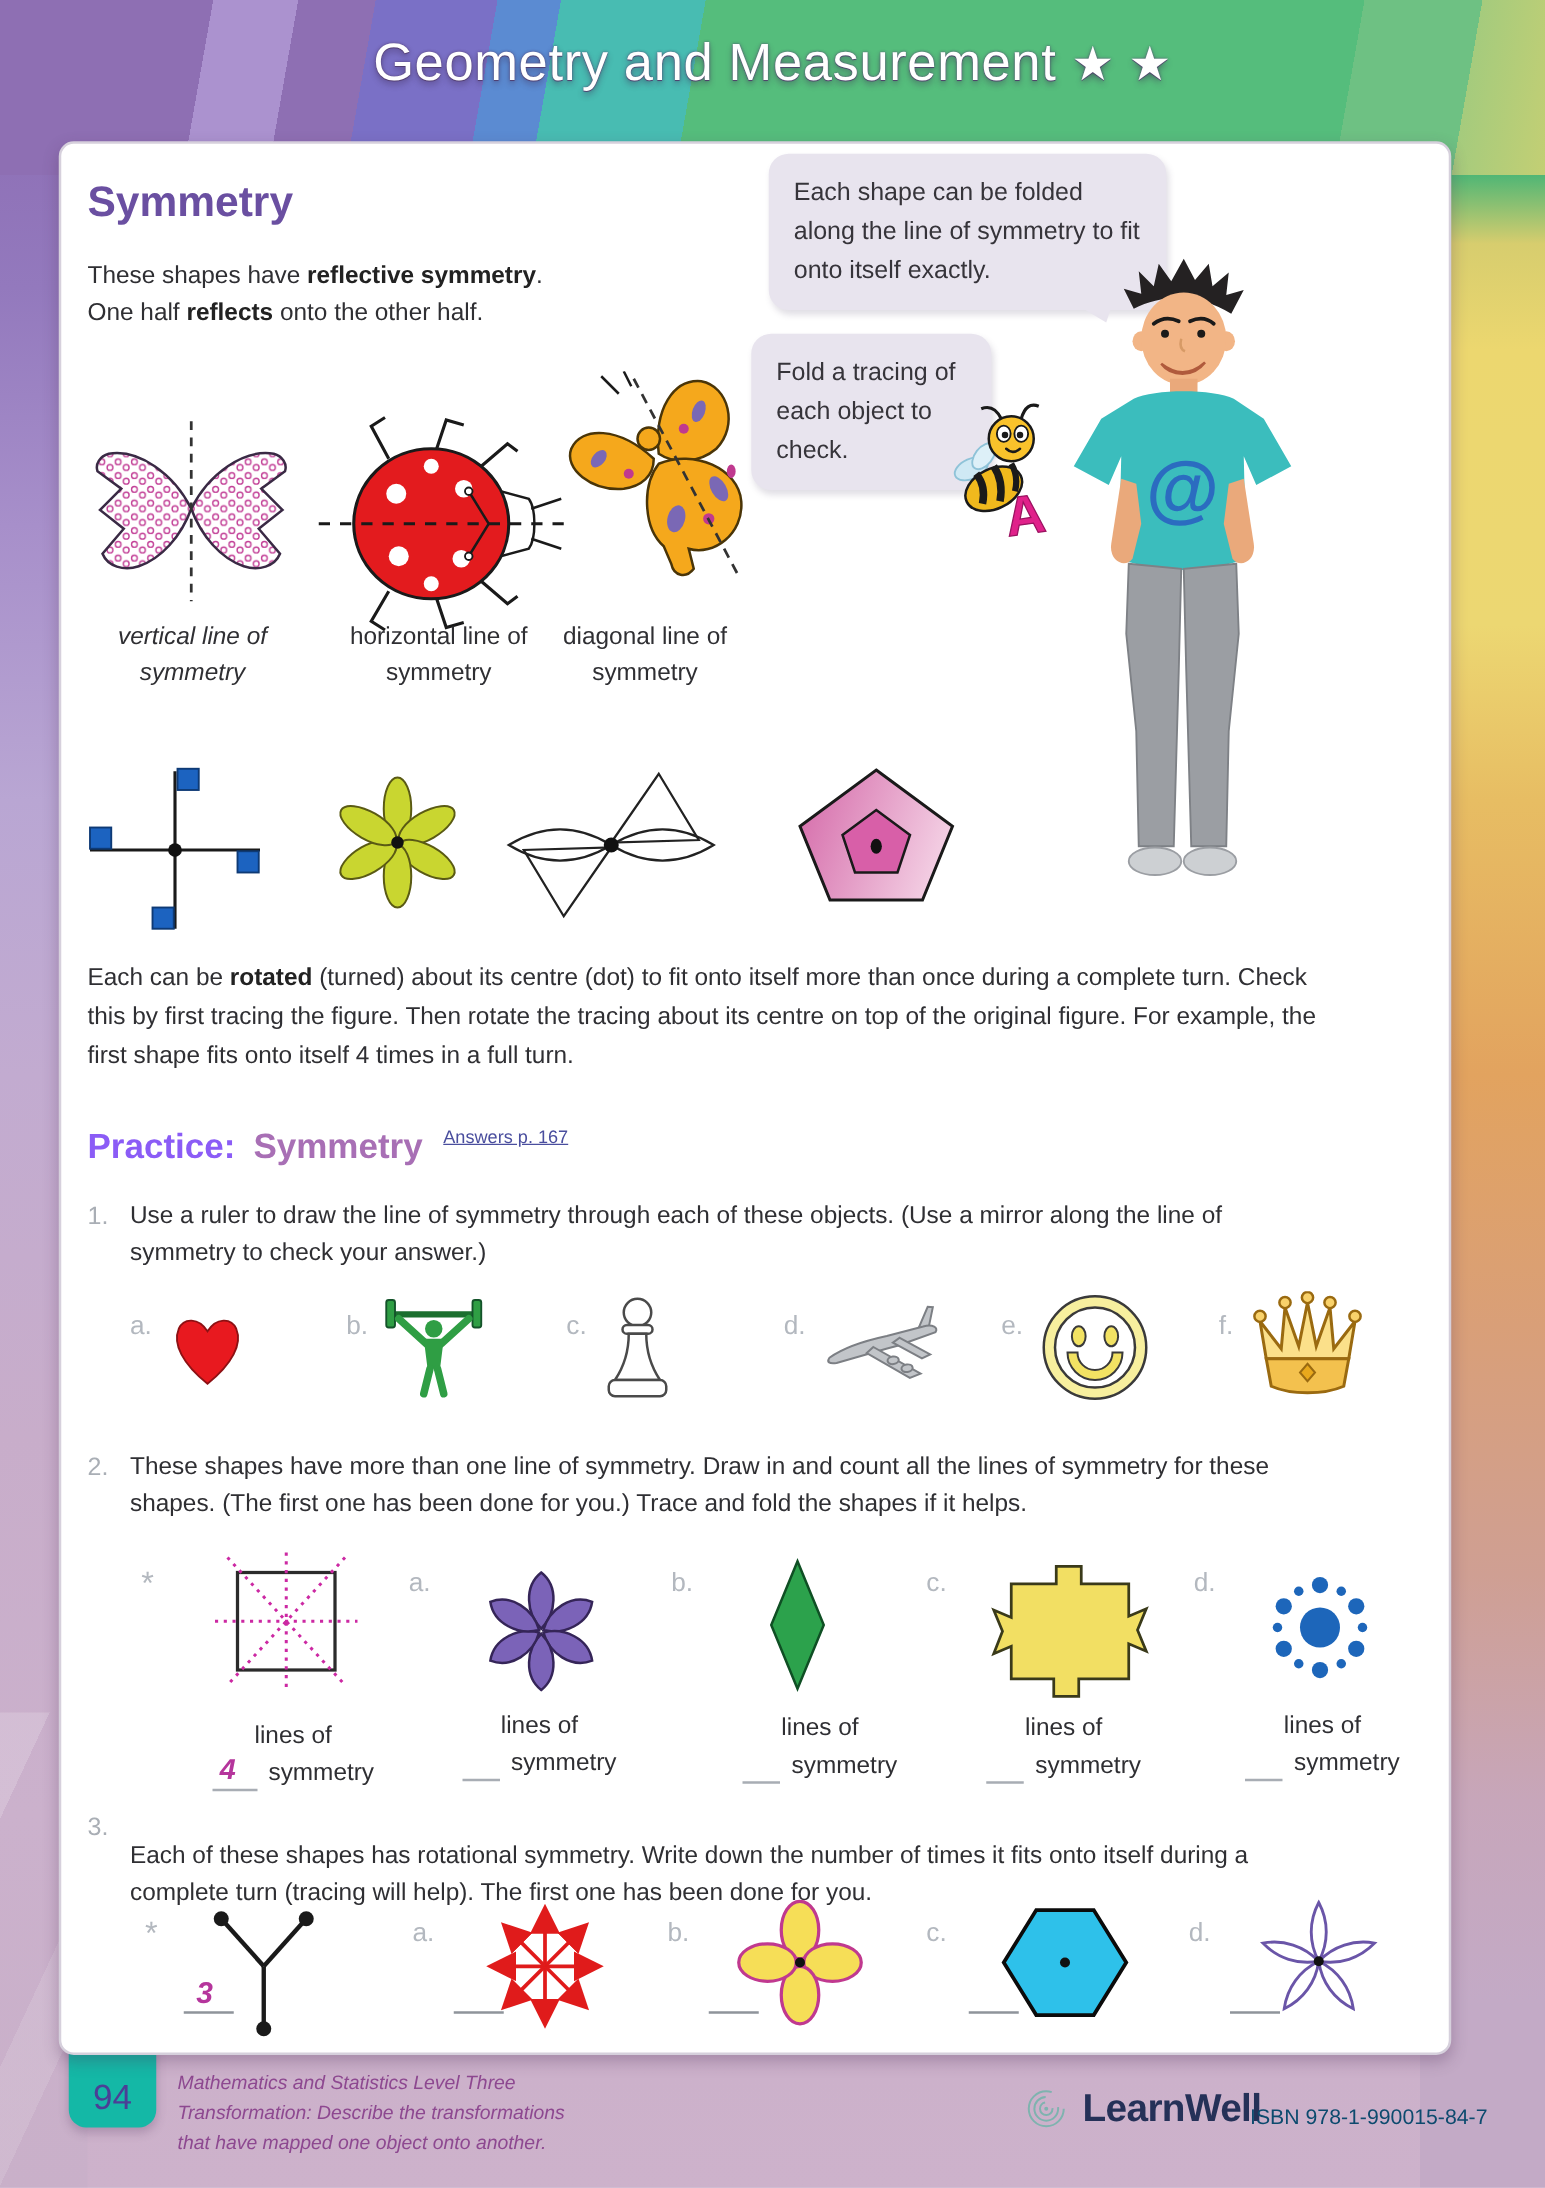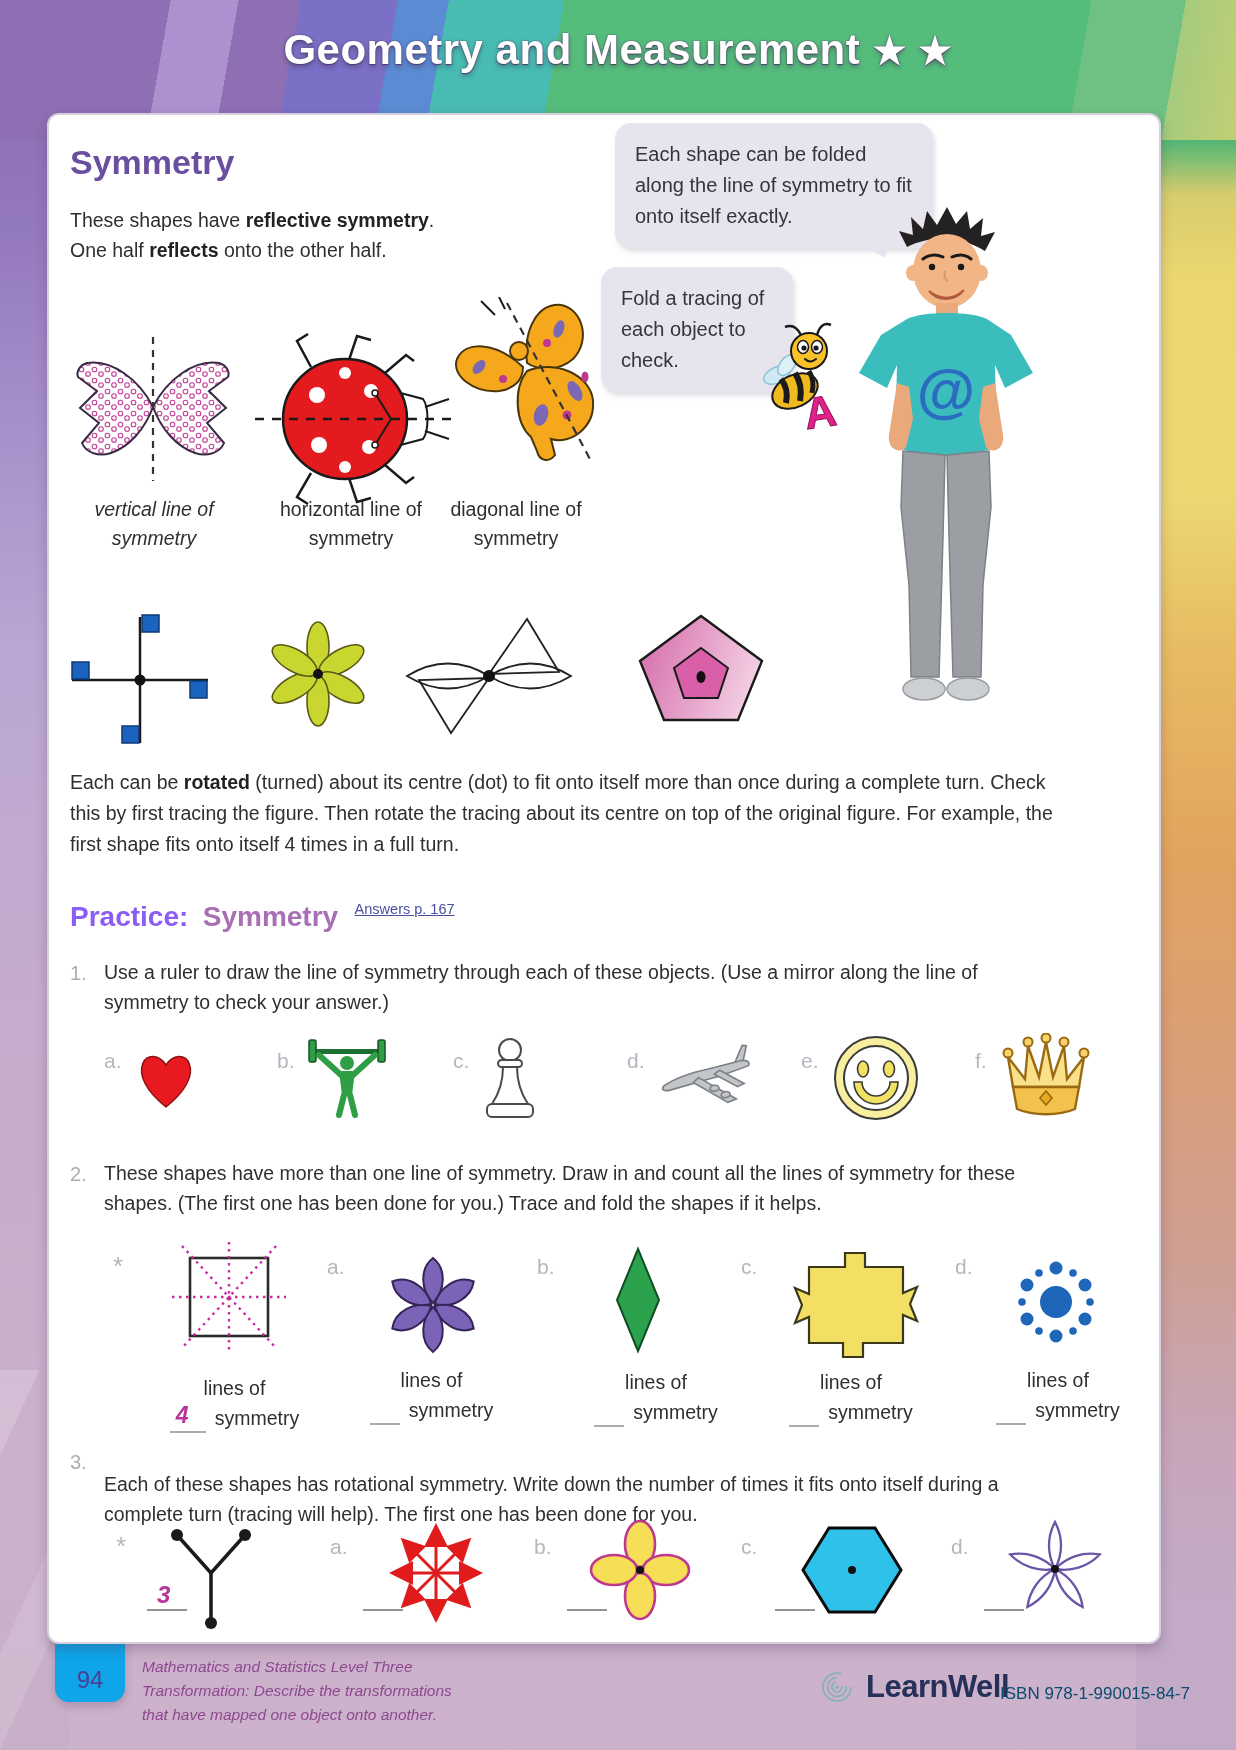--- a/index.html
+++ b/index.html
@@ -11,21 +11,21 @@
   .bg-left{position:absolute;left:0;top:0;width:70px;height:100%;
     background:linear-gradient(180deg,#8a69b1 0,#9379bd 230px,#a78fca 420px,#b9a6d3 640px,#c2abd0 860px,#c8adca 1150px,#cbb1cc 1450px,#c9b0c9 100%);}
   .bg-right{position:absolute;right:0;top:0;width:100px;height:100%;
     background:linear-gradient(180deg,#53b877 0,#50b675 140px,#d7cd6e 195px,#ecd76f 280px,#ecd772 500px,#e7bd63 640px,#e2a35f 860px,#d99f78 1060px,#cf9f93 1260px,#c7a6ba 1440px,#c3aac6 1600px,#c3aac6 100%);}
   .bg-top{position:absolute;left:0;top:0;right:0;height:140px;
     background:linear-gradient(100deg,#8e6fb3 0,#8e6fb3 168px,#ab92cf 168px,#ab92cf 235px,#8e6fb3 235px,#8e6fb3 296px,#7a70c6 296px,#7a70c6 392px,#5b8bd2 392px,#5b8bd2 442px,#48bcb2 442px,#48bcb2 556px,#55bd7c 556px,#55bd7c 1075px,#6ec183 1075px,#6ec183 1168px,#a5cb7d 1168px,#c3cf74 100%);}
   .bg-sheen{position:absolute;left:0;bottom:0;width:460px;height:380px;opacity:.35;
     background:linear-gradient(115deg,rgba(255,255,255,.5) 0 36px,rgba(255,255,255,0) 36px 120px,rgba(255,255,255,.35) 120px 160px,rgba(255,255,255,0) 160px);}
   
   .header-title{position:absolute;top:26px;left:0;width:1236px;text-align:center;
-    font-size:42px;font-weight:bold;letter-spacing:.5px;color:#ffffff;
+    font-size:42px;font-weight:normal;letter-spacing:.5px;color:#ffffff;
     text-shadow:0 0 2px rgba(82,60,110,.9),0 3px 5px rgba(60,40,80,.45),0 1px 0 rgba(82,60,110,.8);}
   .header-title .stars{font-size:38px;}
   
   .card{position:absolute;left:47px;top:113px;width:1110px;height:1527px;background:#fff;
     border:2px solid #d6d0dc;border-radius:12px;box-shadow:0 5px 12px rgba(80,50,90,.30);z-index:2;}
   .page-title{font-size:34px;font-weight:bold;color:#6a4fa1;}
   .txt{font-size:19.5px;line-height:30px;color:#2f2f33;}
   .txt b{font-weight:bold;color:#222;}
   
   .bubble{background:#e8e4ee;border-radius:16px;padding:16px 20px;font-size:20px;line-height:31px;
@@ -44,24 +44,24 @@
   .qstar{font-size:26px;color:#b3b8bf;}
   .cell{display:flex;align-items:flex-start;gap:12px;}
   
   .cap{font-size:19.5px;line-height:30px;text-align:center;color:#2f2f33;}
   .cap2{display:flex;justify-content:center;align-items:flex-end;gap:9px;}
   .mini-blank{display:inline-block;width:30px;height:21px;border-bottom:2px solid #a8adb4;position:relative;}
   .ans{position:absolute;left:6px;bottom:1px;color:#b5359c;font-size:23px;font-style:italic;font-weight:bold;}
   .q3-blank{position:absolute;width:40px;height:24px;border-bottom:2.5px solid #8f949b;}
   .q3-ans{position:absolute;left:10px;bottom:0;color:#b5359c;font-size:24px;font-style:italic;font-weight:bold;}
   
-  .page-tab{position:absolute;left:55px;top:1628px;width:70px;height:66px;background:#0ea5e9;
+  .page-tab{position:absolute;left:55px;top:1628px;width:70px;height:66px;background:#14b8a6;
     border-radius:0 0 14px 14px;box-shadow:0 4px 8px rgba(80,50,90,.25);z-index:1;
     display:flex;align-items:flex-end;justify-content:center;padding-bottom:8px;
-    font-size:24px;color:#4b3f96;}
+    font-size:28px;color:#4b3f96;}
   .footer-meta{position:absolute;left:142px;top:1655px;font-size:15.5px;font-style:italic;
     color:#8d4890;line-height:24px;z-index:1;}
   .brand-row{position:absolute;left:818px;top:1668px;display:flex;align-items:center;gap:10px;z-index:1;}
   .brand-name{font-size:31px;font-weight:bold;color:#253158;letter-spacing:-.5px;}
   .isbn{position:absolute;left:1000px;top:1684px;font-size:17px;color:#0c4a6e;z-index:1;}
 </style>
 </head>
 <body>
 
 <div class="page">

